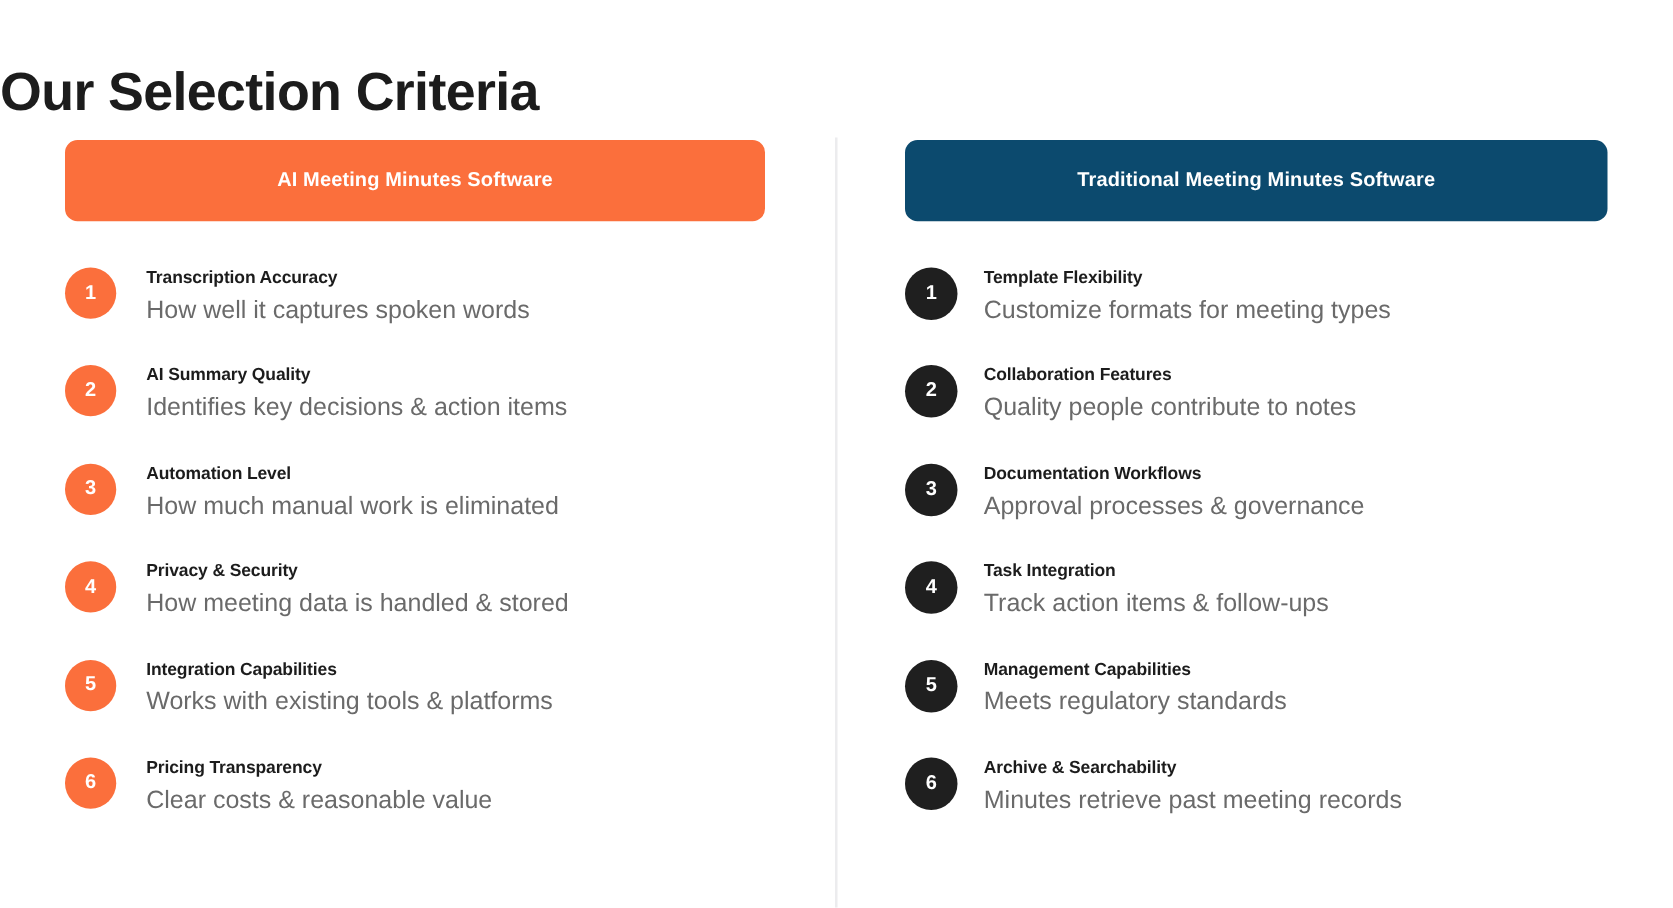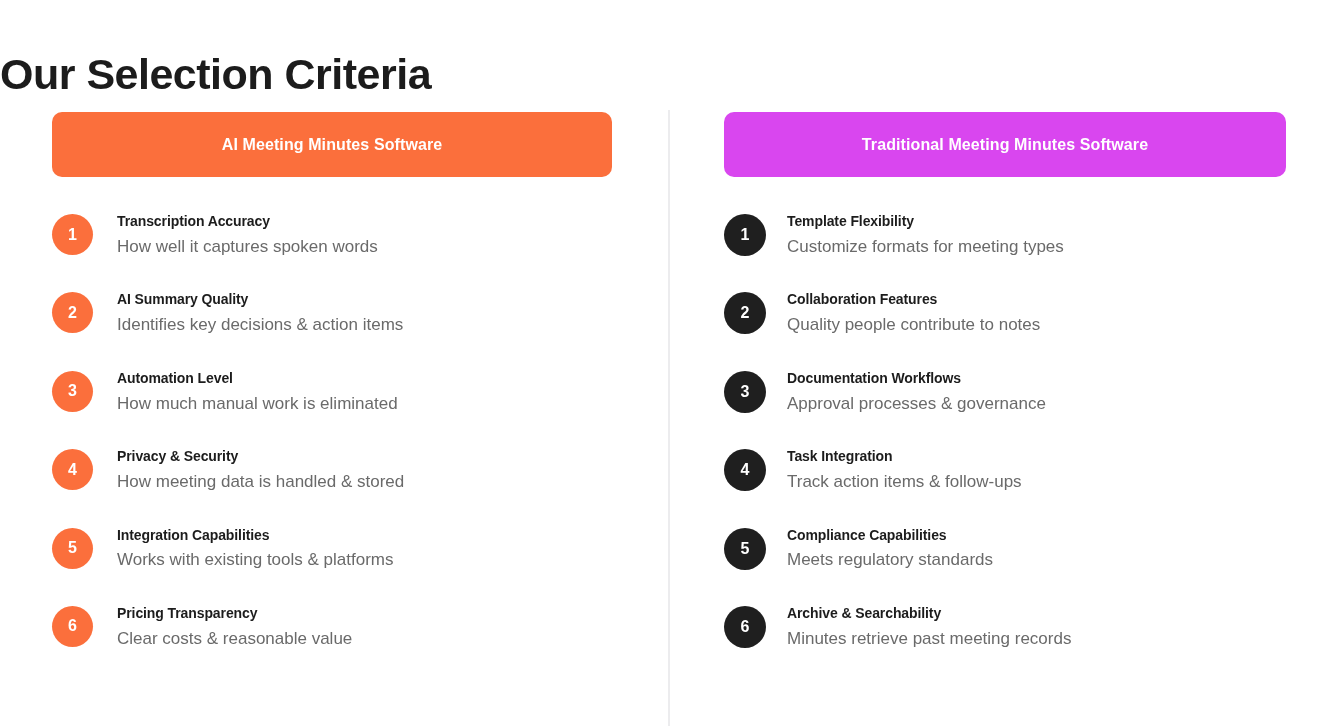--- a/index.html
+++ b/index.html
@@ -57,21 +57,21 @@
     box-sizing: border-box;
   }
   .col-header-text {
     font-size: 16px;
     font-weight: bold;
     color: #ffffff;
     letter-spacing: 0.1px;
     text-align: center;
   }
   .column.left  .col-header { background: #fb6f3c; }
-  .column.right .col-header { background: #d946ef; }
+  .column.right .col-header { background: #0c4a6e; }
 
   
   .criteria-list {
     margin-top: 35px;
     padding: 0;
   }
   .criteria-item {
     display: flex;
     align-items: flex-start;
     height: 78.4px;
@@ -101,21 +101,21 @@
 
   .criteria-title {
     font-size: 14px;
     font-weight: bold;
     color: #1c1c1c;
     line-height: 1.2;
     letter-spacing: -0.1px;
   }
   .criteria-desc {
     margin-top: 6px;
-    font-size: 17px;
+    font-size: 20px;
     color: #6a6a6a;
     line-height: 1.25;
     font-weight: normal;
   }
 </style>
 </head>
 <body>
 
 <h1 class="page-title">Our Selection Criteria</h1>
 
@@ -200,21 +200,21 @@
     <div class="criteria-item">
       <div class="badge">4</div>
       <div class="criteria-text">
         <div class="criteria-title">Task Integration</div>
         <div class="criteria-desc">Track action items &amp; follow-ups</div>
       </div>
     </div>
     <div class="criteria-item">
       <div class="badge">5</div>
       <div class="criteria-text">
-        <div class="criteria-title">Compliance Capabilities</div>
+        <div class="criteria-title">Management Capabilities</div>
         <div class="criteria-desc">Meets regulatory standards</div>
       </div>
     </div>
     <div class="criteria-item">
       <div class="badge">6</div>
       <div class="criteria-text">
         <div class="criteria-title">Archive &amp; Searchability</div>
         <div class="criteria-desc">Minutes retrieve past meeting records</div>
       </div>
     </div>

